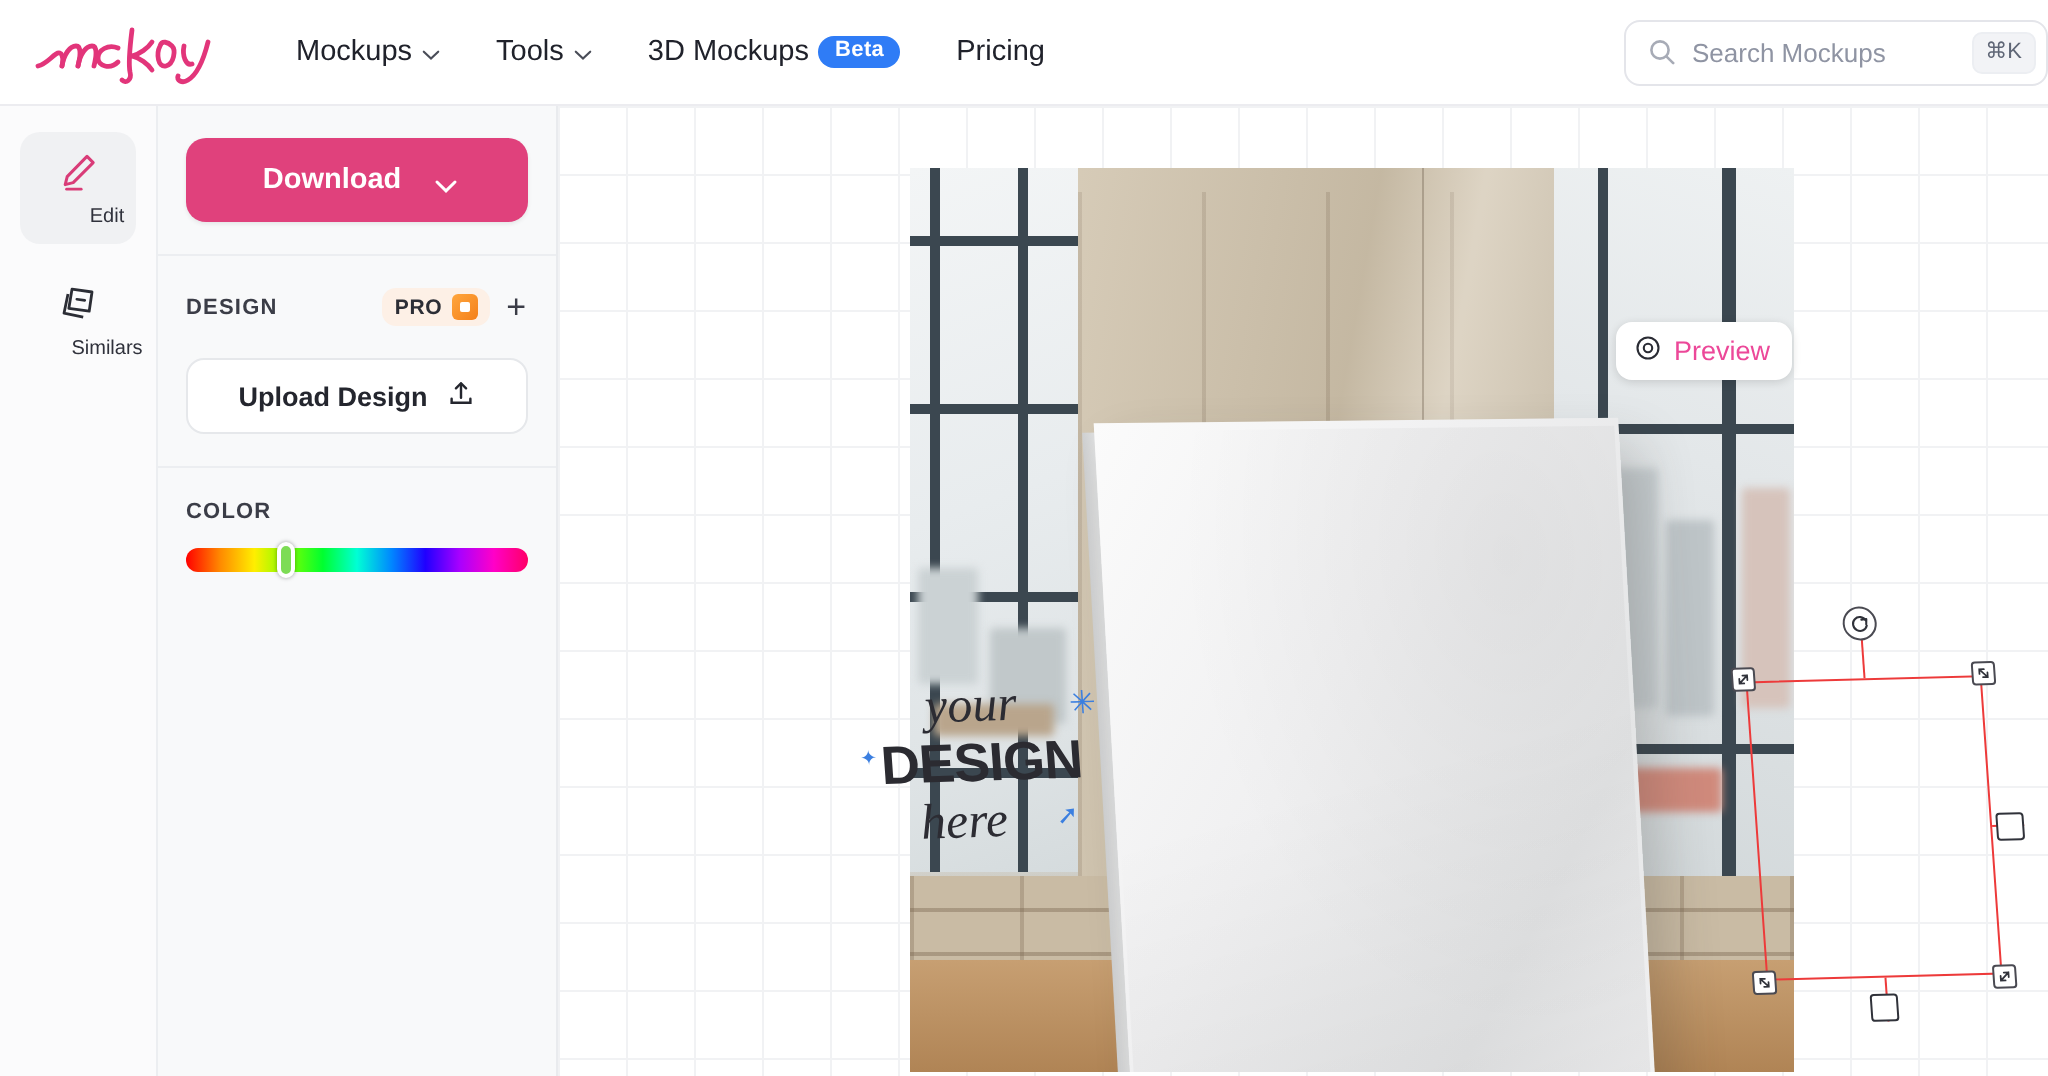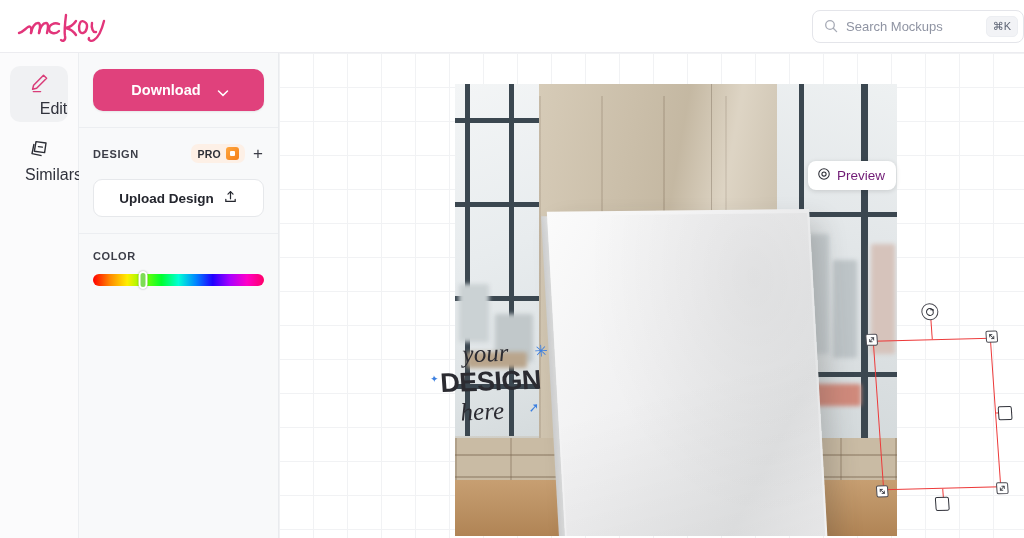--- a/index.html
+++ b/index.html
@@ -53,21 +53,21 @@
   
   .rail {
     width: 79px; flex: 0 0 79px; background: #fbfbfc; border-right: 1px solid #eceef1;
     padding-top: 13px; display: flex; flex-direction: column; align-items: center; gap: 10px;
   }
   .rail-item {
     width: 58px; height: 56px; border-radius: 10px; display: flex; flex-direction: column;
     align-items: center; justify-content: center; gap: 5px; cursor: pointer;
   }
   .rail-item.active { background: #f0f1f3; }
-  .rail-label { font-size: 16px; color: #30323c; font-weight: 500; margin-left: 29px; }
+  .rail-label { font-size: 10px; color: #30323c; font-weight: 500; margin-left: 29px; }
   .rail-ico { width: 24px; height: 24px; display:block; }
 
   
   .panel {
     width: 200px; flex: 0 0 200px; background: #f8f9fa; border-right: 1px solid #e9ebee;
     display: flex; flex-direction: column;
   }
   .panel-sec { padding: 16px 14px; border-bottom: 1px solid #eceef1; }
   .panel-sec.nb { border-bottom: 0; }
 
@@ -227,21 +227,21 @@
   .stem.mb { left:50%; bottom:-22px; width:1.4px; height:22px; }
   .rot-h {
     position:absolute; left:50%; top:-36px; transform:translateX(-50%);
     width:17px; height:17px; border-radius:50%; background:#fff; border:1.4px solid #4a4a52;
     display:flex; align-items:center; justify-content:center;
   }
 
   .preview-btn {
     position:absolute; right:128px; top:108px; background:#fff; border-radius:8px;
     padding:6px 11px 6px 9px; display:flex; align-items:center; gap:6px;
-    font-size:13.5px; color:#701a75; font-weight:500; cursor:pointer;
+    font-size:13.5px; color:#ec4899; font-weight:500; cursor:pointer;
     box-shadow:0 1px 5px rgba(0,0,0,.14); z-index:12;
   }
 </style>
 </head>
 <body>
 
 <div class="app">
 
   <div class="header">
 
@@ -255,20 +255,45 @@
           <path d="M52 8 C51 16,50 24,51 29 C52 33,49 35,47 33"></path>
           <path d="M52 21 C56 20,60 17,62 14"></path>
           <path d="M52 21 C56 22,60 25,62 28"></path>
           <path d="M66 16 C64 20,65 27,69 26 C73 25,74 18,72 16 C70 14,67 13,66 16 Z"></path>
           <path d="M78 16 C77 21,79 26,82 25"></path>
           <path d="M90 14 C88 22,85 30,80 33 C77 35,74 33,75 31"></path>
         </g>
       </svg>
     </div>
 
+    <div class="nav">
+      <div class="nav-item">
+        <span>Mockups</span>
+        <span class="chev">
+          <svg viewBox="0 0 10 10">
+              <path d="M1 3.2 L5 7 L9 3.2" fill="none" stroke="#4a4d58" stroke-width="1.2" stroke-linecap="round"></path>
+            </svg>
+        </span>
+      </div>
+      <div class="nav-item">
+        <span>Tools</span>
+        <span class="chev">
+          <svg viewBox="0 0 10 10">
+              <path d="M1 3.2 L5 7 L9 3.2" fill="none" stroke="#4a4d58" stroke-width="1.2" stroke-linecap="round"></path>
+            </svg>
+        </span>
+      </div>
+      <div class="nav-item">
+        <span>3D Mockups</span>
+        <span class="badge-beta">Beta</span>
+      </div>
+      <div class="nav-item">
+        <span>Pricing</span>
+      </div>
+    </div>
 
     <div class="search-wrap">
       <div class="search">
         <span class="mag">
           <svg viewBox="0 0 14 14">
               <circle cx="6" cy="6" r="4.3" fill="none" stroke="#8a8f9e" stroke-width="1.3"></circle>
               <path d="M9.3 9.3 L12.6 12.6" stroke="#8a8f9e" stroke-width="1.3" stroke-linecap="round"></path>
             </svg>
         </span>
         <input class="search-input" type="text" placeholder="Search Mockups" style="">

